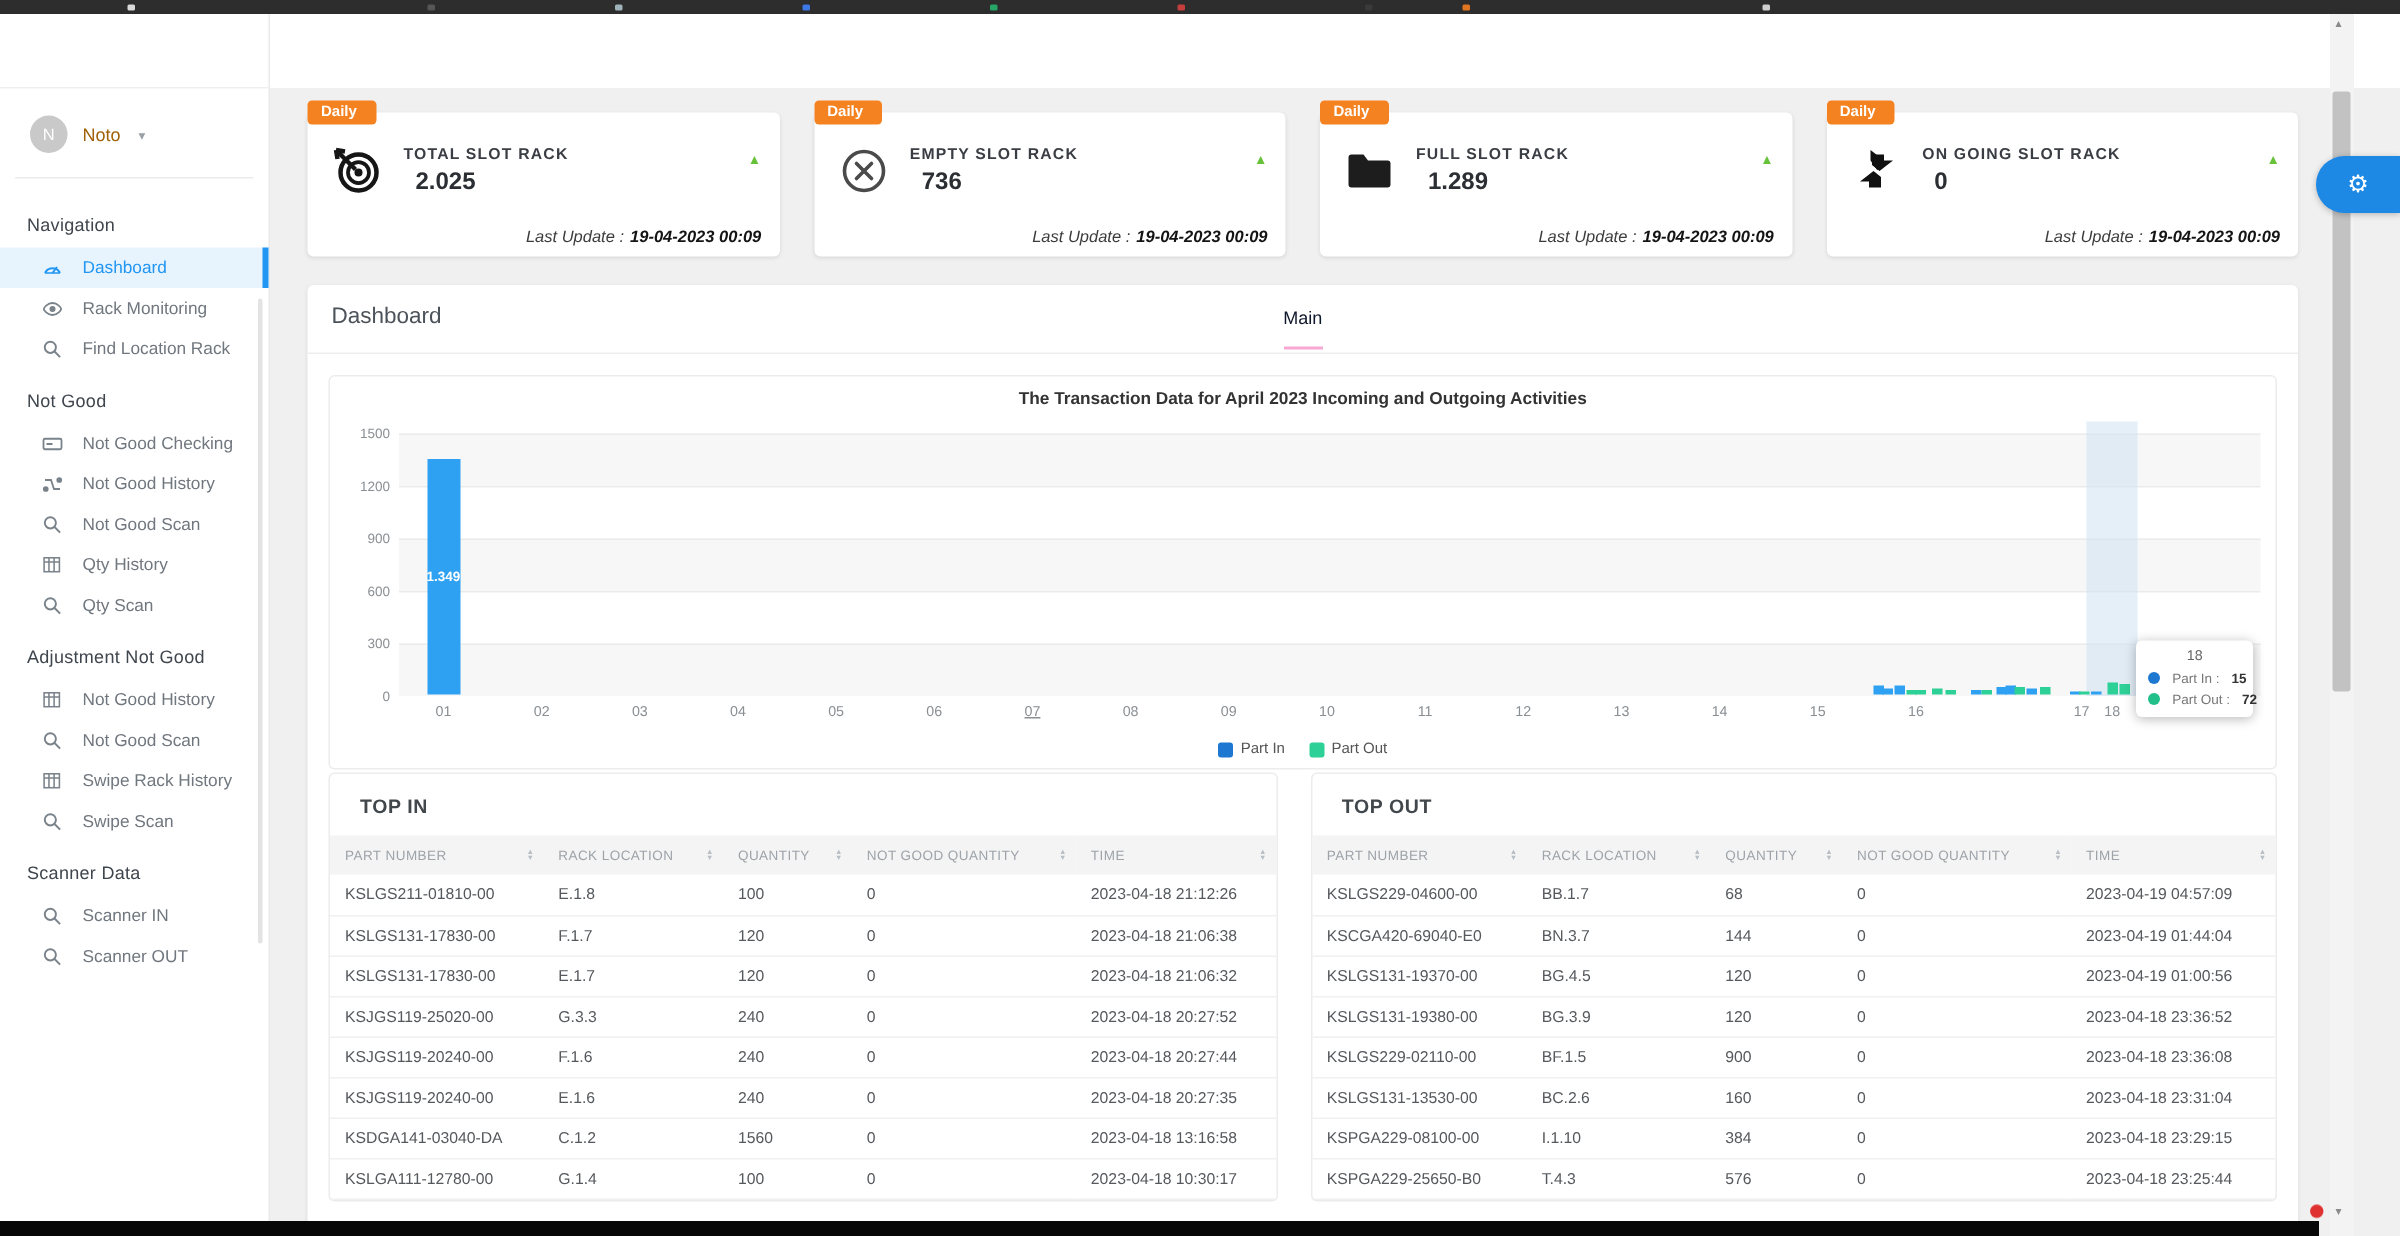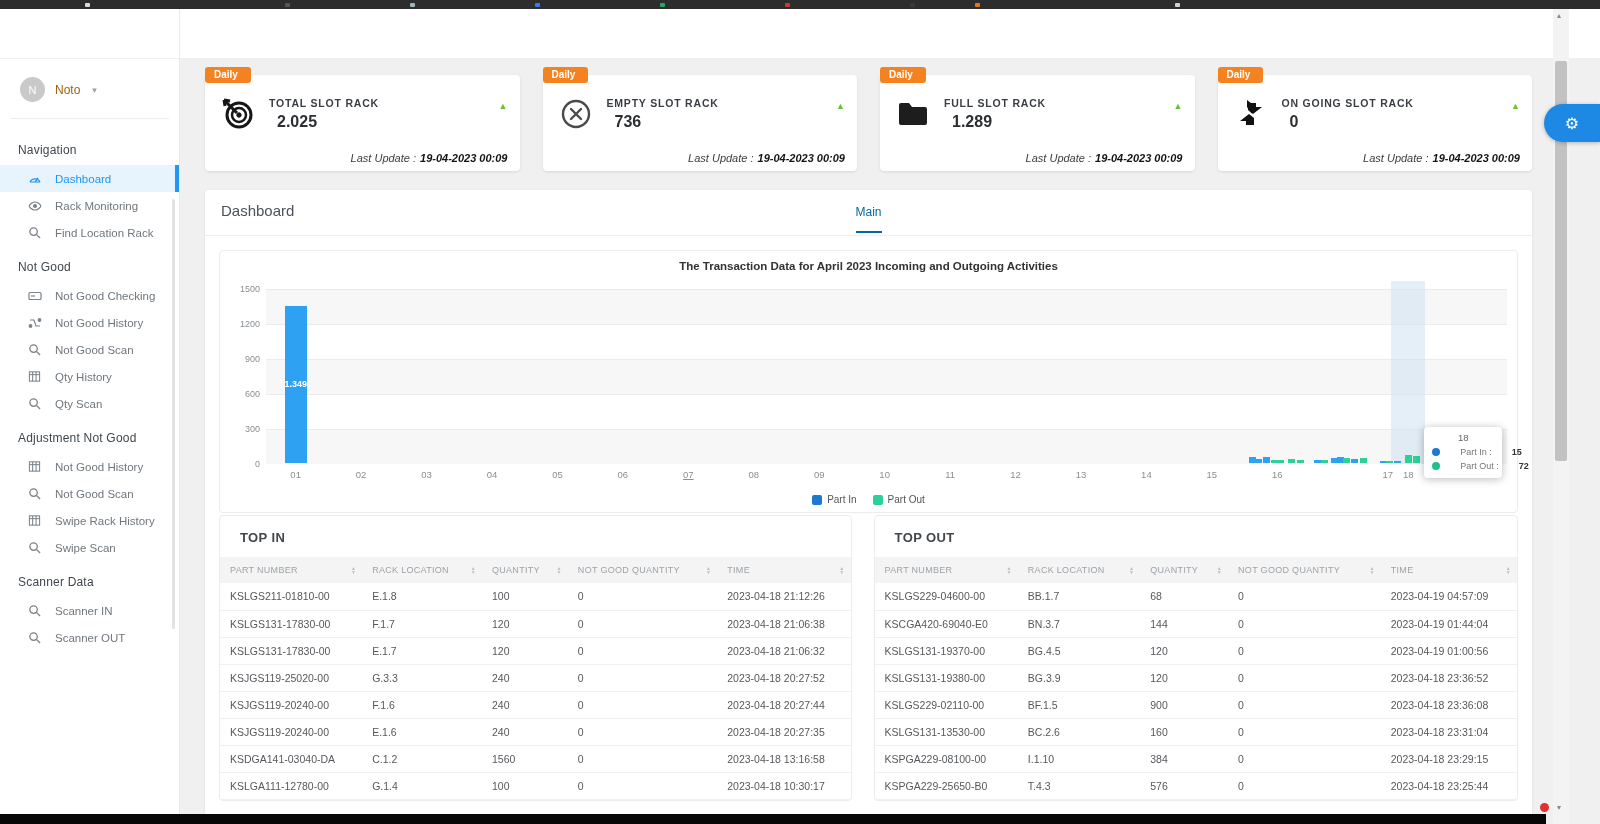--- a/index.html
+++ b/index.html
@@ -54,41 +54,41 @@
   .card-foot { position:absolute; right:12px; bottom:7px; font-size:11px; color:#3c3c3c; }
   .card-foot .lu { font-style:italic; }
   .card-foot .lud { font-weight:bold; font-style:italic; color:#141414; margin-left:4px; }
 
   
   .panel { position:absolute; left:25px; top:132px; width:1327px; height:640px; background:#fff;
     border-radius:4px; box-shadow:0 1px 3px rgba(0,0,0,.08); }
   .panel-head { position:relative; height:46px; border-bottom:1px solid #ededed; }
   .panel-title { position:absolute; left:16px; top:12px; font-size:15px; color:#4b5259; }
   .tab-main { position:absolute; left:50%; transform:translateX(-50%); top:15px; font-size:12px;
-    color:#0369a1; cursor:pointer; padding-bottom:12px; border-bottom:2px solid #0369a1; }
+    color:#0f172a; cursor:pointer; padding-bottom:12px; border-bottom:2px solid #f9a8d4; }
 
   
   .chart-card { position:relative; margin:14px 14px 0 14px; height:263px; background:#fff;
     border:1px solid #ececec; border-radius:4px; }
   .chart-title { text-align:center; font-size:11.5px; font-weight:bold; color:#333; padding-top:9px; }
   .chart-zone { position:absolute; left:10px; right:10px; top:38px; }
   .chart-row { display:flex; }
   .ycol { position:relative; width:36px; height:175px; flex:0 0 36px; }
   .ycol span { position:absolute; right:6px; transform:translateY(-50%); font-size:9px; color:#8a8f94; }
   .plot { position:relative; flex:1; height:175px; border-bottom:1px solid #dcdcdc; }
   .stripe { position:absolute; left:0; right:0; height:35px; border-top:1px solid #ebebeb; }
   .bar { position:absolute; bottom:0; z-index:2; }
   .bar-label { position:absolute; left:50%; top:50%; transform:translate(-50%,-50%);
     color:#fff; font-size:9px; font-weight:bold; white-space:nowrap; }
   .hl-band { position:absolute; top:-8px; height:183px; width:34px; background:rgba(205,226,243,.55); z-index:1; }
   .xlab { position:absolute; top:180px; transform:translateX(-50%); font-size:9.5px; color:#8a8f94; }
   .tooltip { position:absolute; z-index:8; width:78px; background:#fff; border-radius:4px;
     box-shadow:0 1px 8px rgba(0,0,0,.28); padding:5px 8px 7px 8px; }
   .tt-head { text-align:center; font-size:9.5px; color:#666; margin-bottom:4px; }
-  .tt-row { display:flex; align-items:center; gap:20px; font-size:9px; color:#777; margin-top:4px; white-space:nowrap; }
+  .tt-row { display:flex; align-items:center; gap:8px; font-size:9px; color:#777; margin-top:4px; white-space:nowrap; }
   .tt-dot { width:8px; height:8px; border-radius:50%; flex:0 0 8px; }
   .tt-val { font-weight:bold; color:#333; }
   .legend { display:flex; justify-content:center; gap:16px; margin-top:30px; }
   .leg-item { display:flex; align-items:center; gap:5px; font-size:10px; color:#555; }
   .leg-sq { width:10px; height:10px; border-radius:2px; }
 
   
   .tables { position:absolute; left:14px; top:325px; width:1299px; display:flex; gap:22px; }
   .tcard { background:#fff; border:1px solid #ececec; border-radius:4px; overflow:hidden; }
   .tcard.left { width:640px; } .tcard.right { width:652px; }

